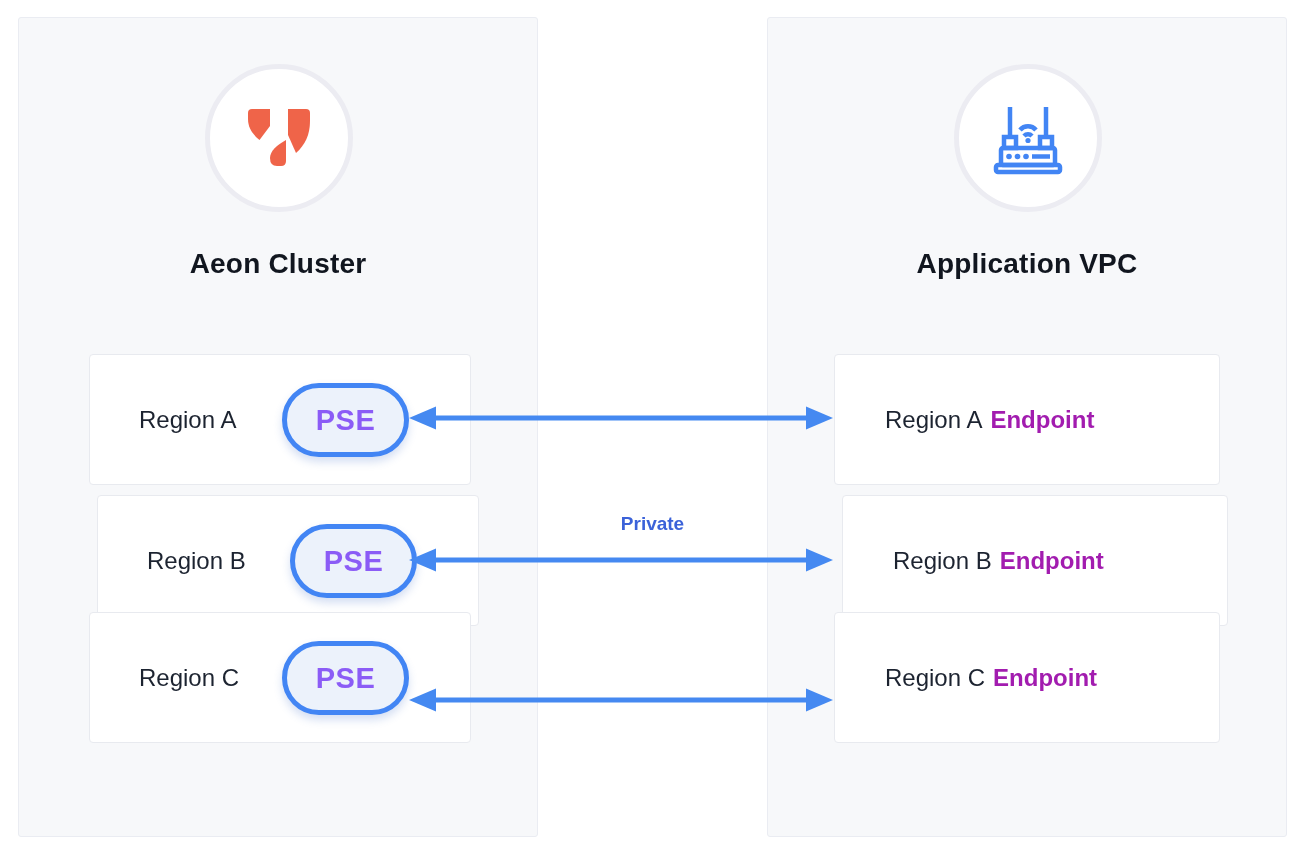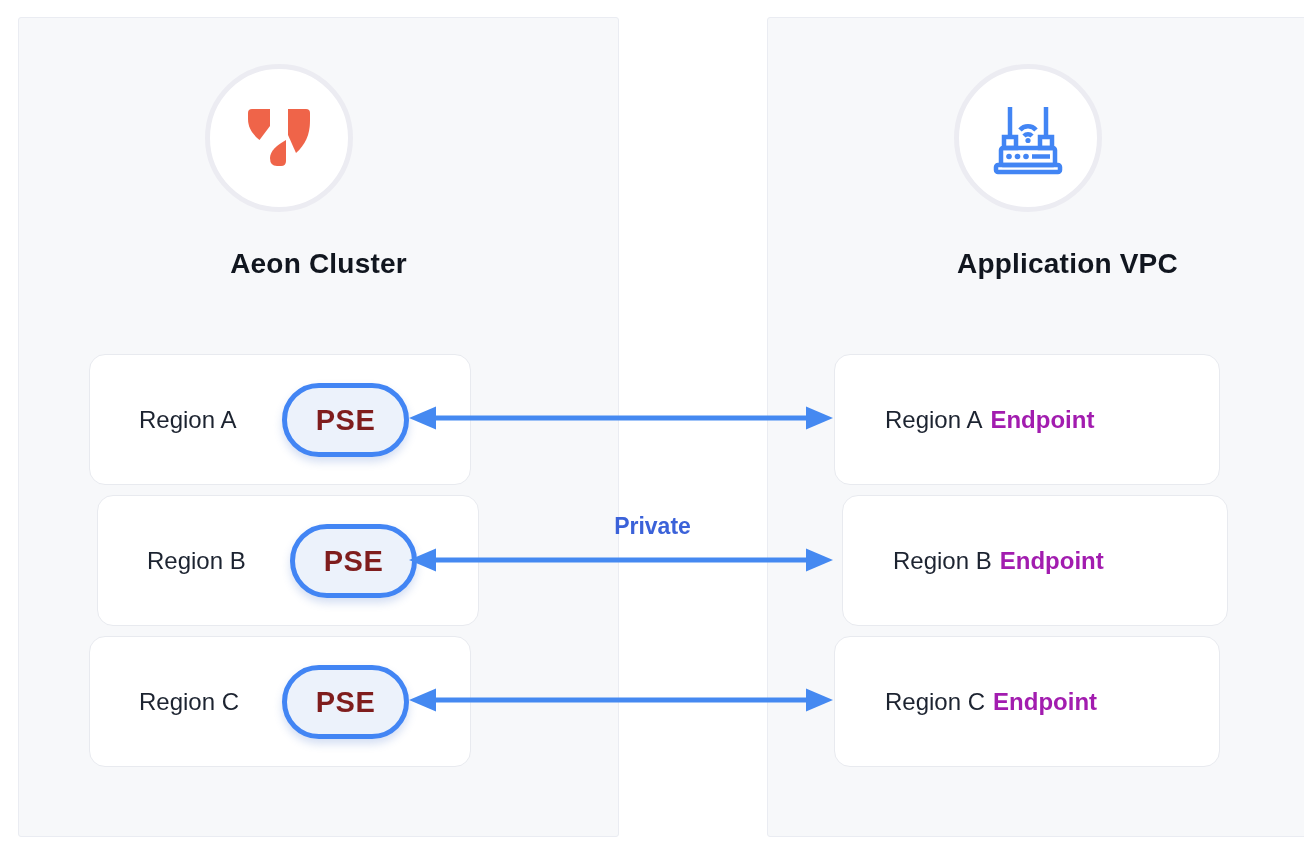--- a/index.html
+++ b/index.html
@@ -1,61 +1,61 @@
 <!DOCTYPE html>
 <html><head>
 <meta charset="utf-8">
 <style>
   * { margin:0; padding:0; box-sizing:border-box; }
   html,body { width:1304px; height:854px; background:#ffffff;
               font-family:"Liberation Sans", sans-serif; }
   .canvas { position:relative; width:1304px; height:854px; background:#ffffff; overflow:hidden; }
 
   
-  .panel { position:absolute; top:17px; width:601px; height:820px;
+  .panel { position:absolute; top:17px; width:520px; height:820px;
            background:#f7f8fa; border:1px solid #eaecf2; border-radius:3px; }
   .panel.left  { left:18px; }
   .panel.right { left:767px;padding-left:48px; }
 
   
   .icon-circle { position:absolute; left:186px; top:46px; width:148px; height:148px;
                  background:#ffffff; border:5px solid #ececf2; border-radius:50%;
                  display:flex; align-items:center; justify-content:center; }
 
   .panel-title { position:absolute; top:230px; left:0; width:100%;
                  text-align:center; font-size:28px; font-weight:bold; color:#11161f;
                  letter-spacing:0.2px; }
 
   
   .row { position:absolute; height:131px; background:#ffffff;
-         border:1px solid #e8eaef; border-radius:16px; }
+         border:1px solid #e8eaef; border-radius:4px; }
   .panel.left  .row { left:70px; width:382px; }
   .panel.right .row { left:66px; width:386px; }
-  .row.r1 { top:336px; } .row.r2 { top:477px;margin-left:8px; } .row.r3 { top:618px; }
+  .row.r1 { top:336px; } .row.r2 { top:477px;margin-left:8px; } .row.r3 { top:594px; }
 
   .region-label { position:absolute; left:49px; top:0; height:100%;
                   display:flex; align-items:center; font-size:24px; color:#1c2330; }
 
   .pse-pill { position:absolute; left:192px; top:28px; width:127px; height:74px;
               background:#ecf2fb; border:5px solid #4285f4; border-radius:37px;
               display:flex; align-items:center; justify-content:center;
-              font-size:29px; font-weight:bold; color:#7f1d1d; letter-spacing:0.5px;
+              font-size:29px; font-weight:bold; color:#8b5cf6; letter-spacing:0.5px;
               box-shadow:0 5px 8px rgba(66,110,200,0.22); }
 
   .endpoint-label { position:absolute; left:50px; top:0; height:100%;
                     display:flex; align-items:center; gap:8px;
                     font-size:24px; color:#1c2330; }
   .endpoint-label .bold { font-weight:bold; color:#a21caf; }
 
   
   .arrows { position:absolute; left:0; top:0; width:1304px; height:854px; pointer-events:none; }
 
   
   .pl-label { position:absolute; left:538px; width:229px; text-align:center;
-              font-size:23px; font-weight:bold; color:#3b62d9; }
+              font-size:19px; font-weight:bold; color:#3b62d9; }
   .pl-label.line1 { top:513px; }
   .pl-label.line2 { top:574px; }
 </style>
 </head>
 <body>
 
 <div class="canvas">
 
   <section class="panel left">
     <div class="icon-circle">

